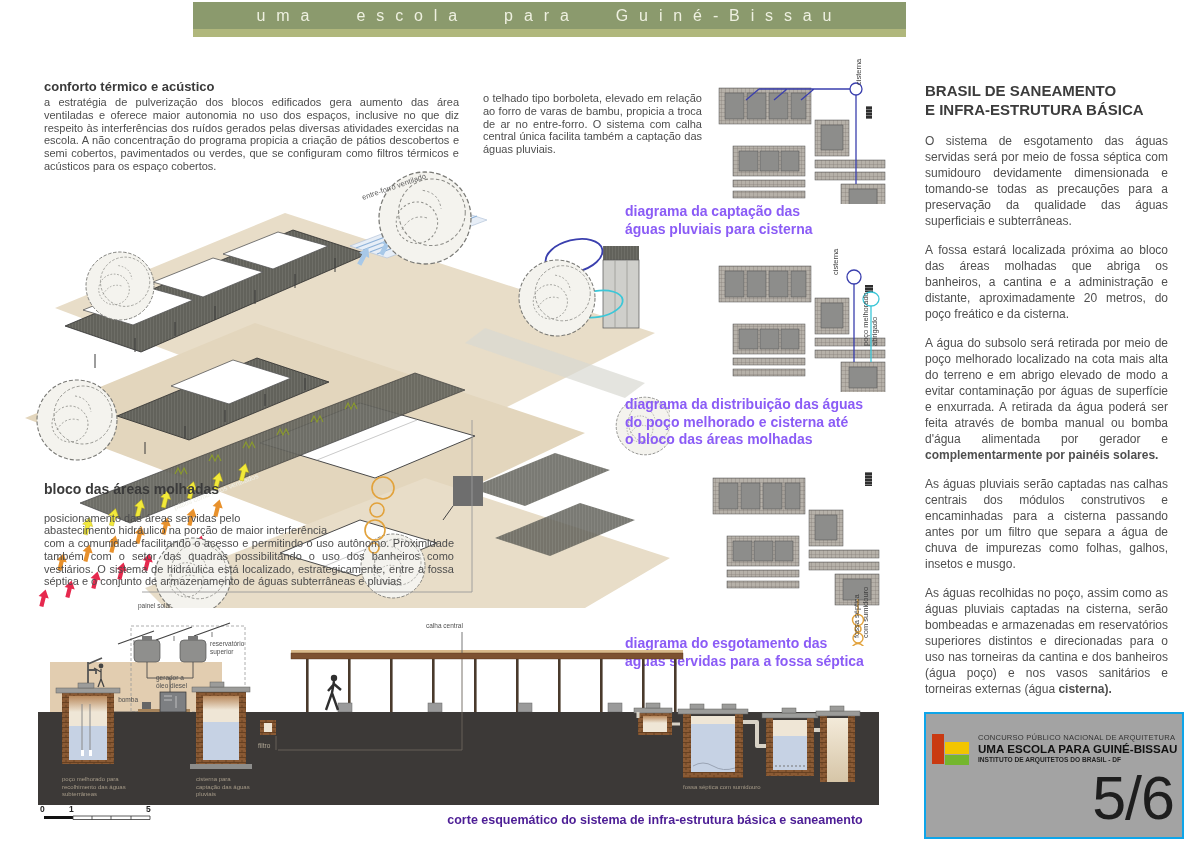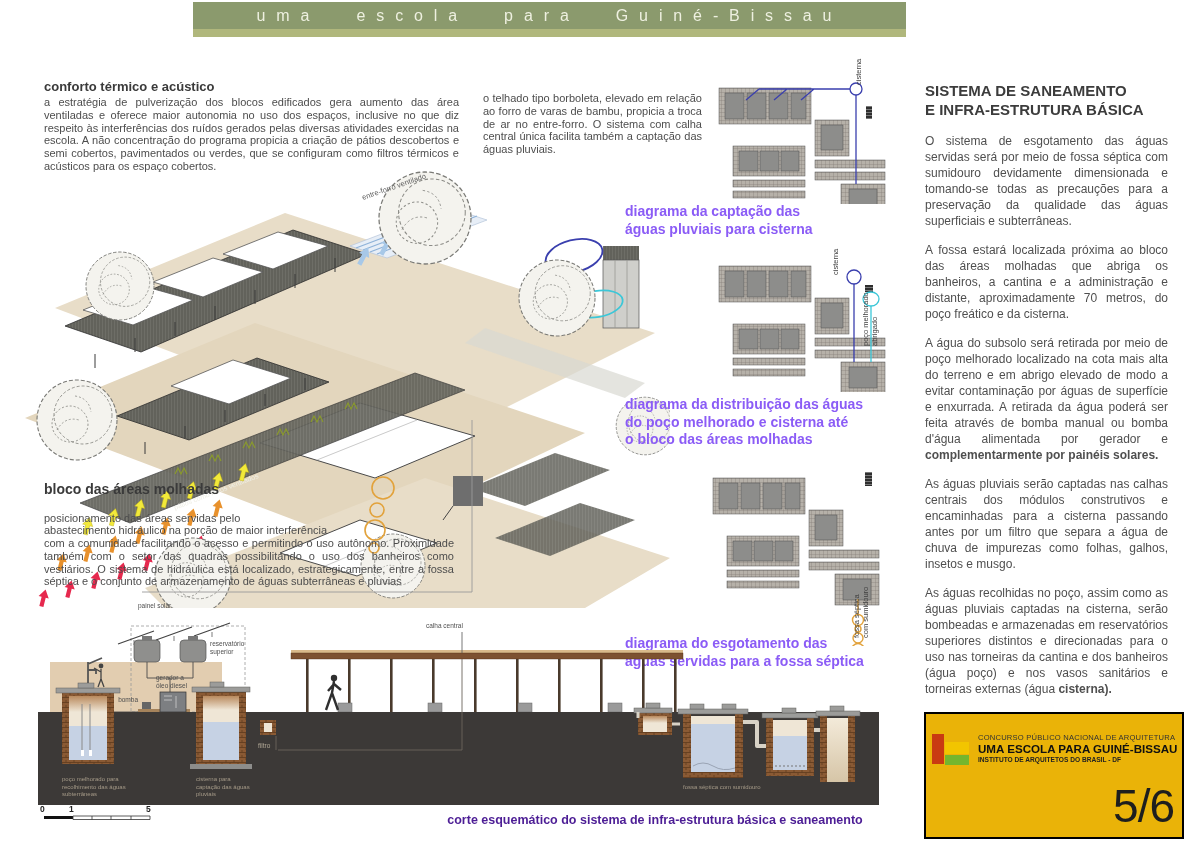--- a/index.html
+++ b/index.html
@@ -22,25 +22,25 @@
        text-align:left;white-space:pre-line;}
   .vlab{position:absolute;font-size:7.5px;line-height:1.2;color:#3f3f3f;white-space:pre;
         width:max-content;transform-origin:0 100%;transform:rotate(-90deg);}
   .diag{position:absolute;}
   .clab{position:absolute;font-size:6.5px;line-height:1.25;color:#4f4f4f;white-space:pre-line;width:max-content;}
   .glab{color:#a59a88;font-size:6px;}
   .scl{position:absolute;font-size:8.5px;font-weight:bold;color:#222;}
   .corte-cap{position:absolute;left:425px;top:813px;width:460px;text-align:center;
              font-weight:bold;font-size:12.5px;color:#4c1d95;}
   
-  .credits{position:absolute;left:924px;top:712px;width:256px;height:123px;border:2px solid #000000;background:#eab308;}
+  .credits{position:absolute;left:924px;top:712px;width:256px;height:123px;border:2px solid #0ea5e9;background:#a3a3a3;}
   .credits .l1{position:absolute;left:52px;top:19px;font-size:7.6px;color:#333;letter-spacing:0.2px;}
   .credits .l2{position:absolute;left:52px;top:28px;font-size:11.6px;font-weight:bold;color:#111;}
   .credits .l3{position:absolute;left:52px;top:42px;font-size:6.6px;font-weight:bold;color:#222;}
-  .credits .pg{position:absolute;right:8px;bottom:4px;font-size:46px;color:#1e1e1e;letter-spacing:-1px;}
+  .credits .pg{position:absolute;right:8px;bottom:4px;font-size:61px;color:#1e1e1e;letter-spacing:-1px;}
   .lg{position:absolute;}
 </style>
 </head>
 <body>
 
 <svg width="0" height="0" style="position:absolute" aria-hidden="true">
   <defs>
     <pattern id="grid" width="4" height="4" patternUnits="userSpaceOnUse">
       <rect width="4" height="4" fill="#b6b1a9"></rect>
       <path d="M0 0H4M0 0V4" stroke="#7b766d" stroke-width="0.6"></path>
@@ -281,24 +281,24 @@
       </g>
       <rect x="160" y="4" width="7" height="14" fill="url(#dstripe)"></rect>
     </svg>
     <span class="vlab" style="left:165px;top:152px">fossa séptica
 com sumidouro</span>
   </div>
   <div class="cap" style="left:625px;top:635px;width:252px">diagrama do esgotamento das
 águas servidas para a fossa séptica</div>
 
   <div class="san">
-    <h2 class="pre">SISTEMA DE SANEAMENTO
+    <h2 class="pre">BRASIL DE SANEAMENTO
 E INFRA-ESTRUTURA BÁSICA</h2>
     <p>O sistema de esgotamento das águas servidas será por meio de fossa séptica com sumidouro devidamente dimensionada e tomando-se todas as precauções para a preservação da qualidade das águas superficiais e subterrâneas.</p>
-    <p>A fossa estará localizada próxima ao bloco das áreas molhadas que abriga os banheiros, a cantina e a administração e distante, aproximadamente 70 metros, do poço freático e da cisterna.</p>
+    <p>A fossa estará localizada próxima ao bloco das áreas molhadas que abriga os banheiros, a cantina e a administração e distante, aproximadamente 20 metros, do poço freático e da cisterna.</p>
     <p><span>A água do subsolo será retirada por meio de poço melhorado localizado na cota mais alta do terreno e em abrigo elevado de modo a evitar contaminação por águas de superfície e enxurrada. A retirada da água poderá ser feita através de bomba manual ou bomba d'água alimentada por gerador e </span><span class="b">complementarmente por painéis solares.</span></p>
     <p>As águas pluviais serão captadas nas calhas centrais dos módulos construtivos e encaminhadas para a cisterna passando antes por um filtro que separa a água de chuva de impurezas como folhas, galhos, insetos e musgo.</p>
     <p><span>As águas recolhidas no poço, assim como as águas pluviais captadas na cisterna, serão bombeadas e armazenadas em reservatórios superiores distintos e direcionadas para o uso nas torneiras da cantina e dos banheiros (água poço) e nos vasos sanitários e torneiras externas (água </span><span class="b">cisterna).</span></p>
   </div>
 
   <div class="lg" style="left:38px;top:600px;width:845px;height:238px">
     <svg width="845" height="230" viewBox="0 0 845 230">
 
       <rect x="12" y="62" width="172" height="52" fill="#e2cdb0"></rect>
       <rect x="93" y="26" width="114" height="86" fill="none" stroke="#999" stroke-width="0.8" stroke-dasharray="3 2"></rect>

